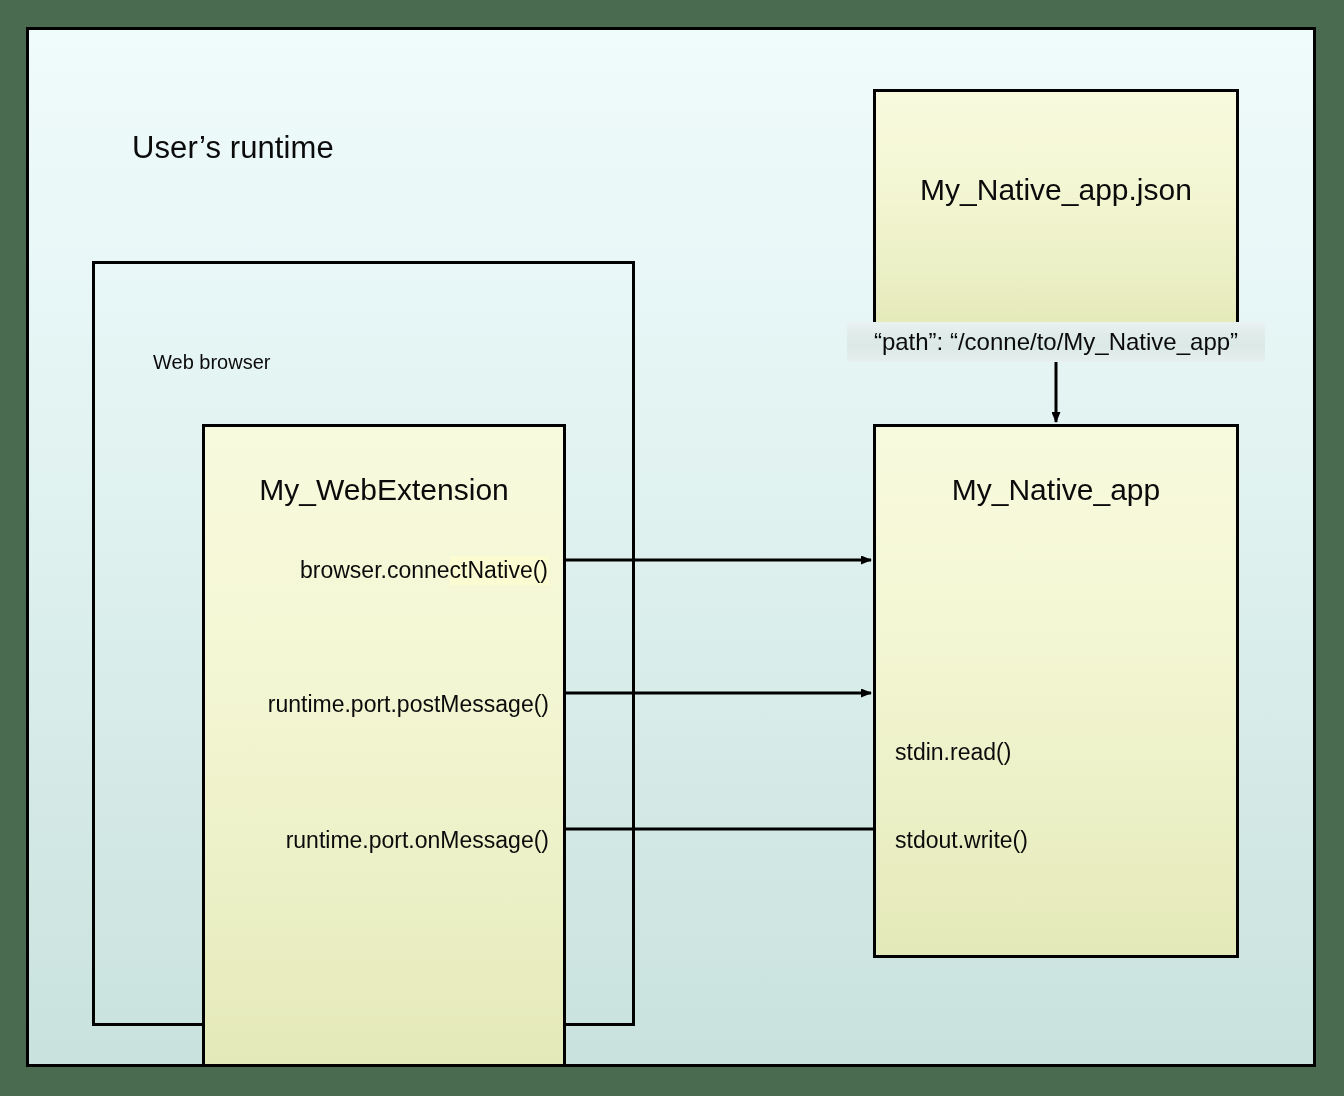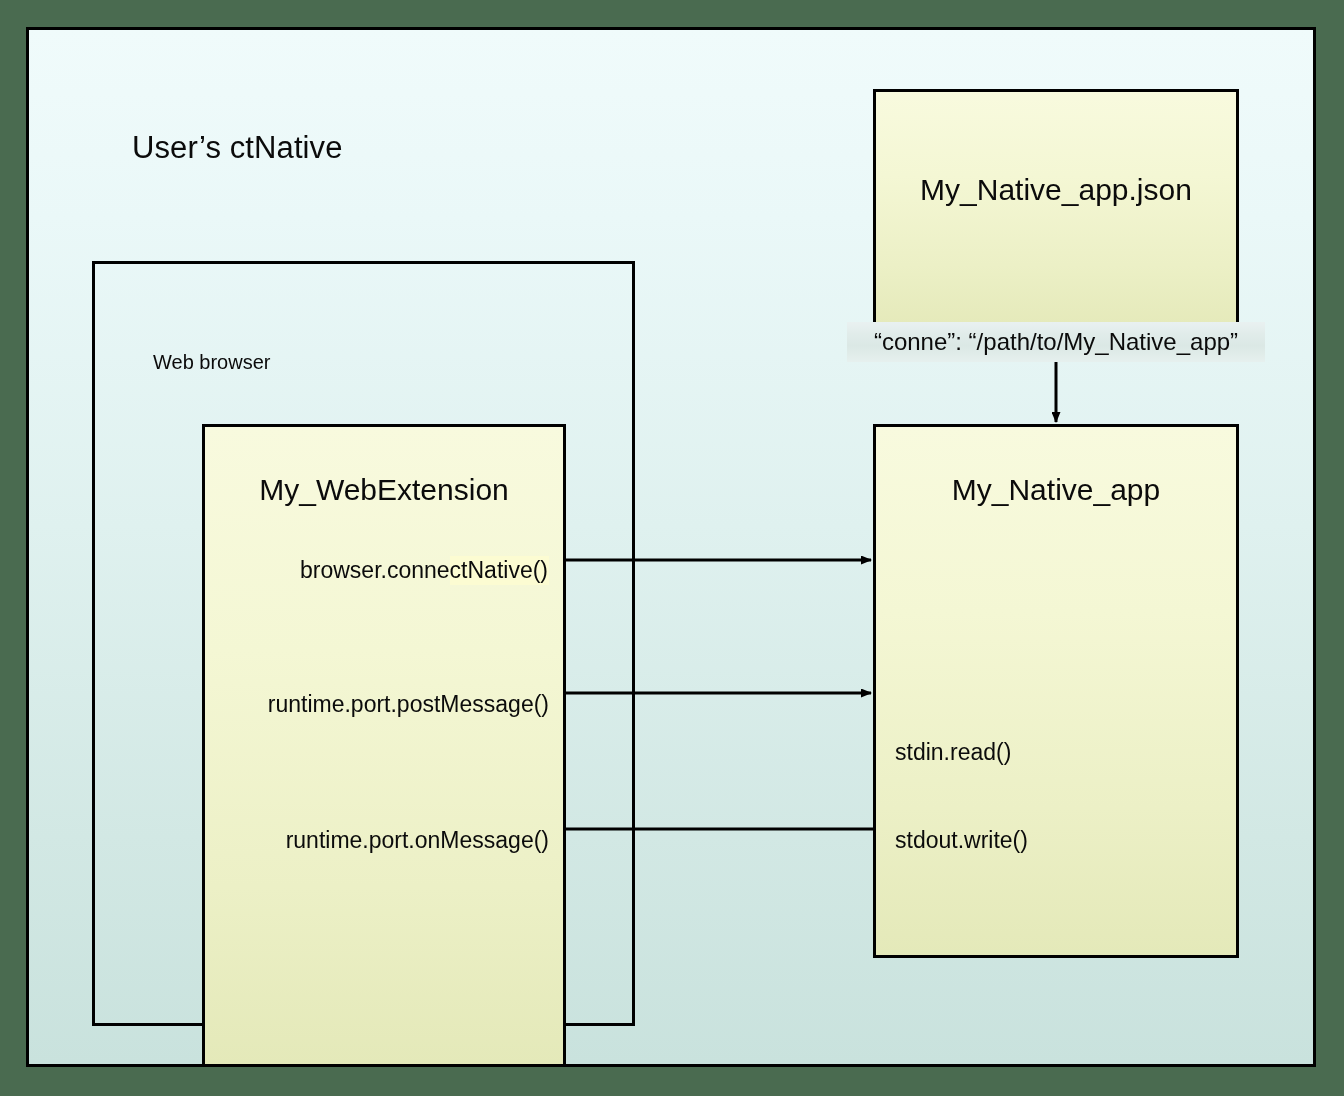--- a/index.html
+++ b/index.html
@@ -178,31 +178,31 @@
 
       <line x1="1027" y1="332" x2="1027" y2="392" stroke="#000000" stroke-width="3" marker-end="url(#ah-down)"></line>
 
       <line x1="513" y1="530" x2="842" y2="530" stroke="#000000" stroke-width="3" marker-end="url(#ah-right)"></line>
 
       <line x1="513" y1="663" x2="842" y2="663" stroke="#000000" stroke-width="3" marker-end="url(#ah-right)"></line>
 
       <line x1="844" y1="799" x2="515" y2="799" stroke="#000000" stroke-width="3" marker-end="url(#ah-left)"></line>
     </svg>
 
-    <div class="lbl" id="users-computer-label">User’s ctNative</div>
+    <div class="lbl" id="users-computer-label">User’s runtime</div>
 
     <div id="browser-box"></div>
     <div class="lbl" id="browser-label">Web browser</div>
 
     <div class="ybox" id="manifest-box">
       <div class="lbl box-title" id="manifest-title">My_Native_app.json</div>
     </div>
 
     <div id="path-label-chip"></div>
-    <div class="lbl" id="path-label-text">“conne”: “/path/to/My_Native_app”</div>
+    <div class="lbl" id="path-label-text">“path”: “/conne/to/My_Native_app”</div>
 
     <div class="ybox" id="webextension-box">
       <div class="lbl box-title" id="webextension-title">My_WebExtension</div>
 
       <div class="lbl api-left" id="api-connect-native"><span>browser.conne</span><span class="hl">ctNative()</span></div>
 
       <div class="lbl api-left" id="api-post-message">runtime.port.postMessage()</div>
 
       <div class="lbl api-left" id="api-on-message">runtime.port.onMessage()</div>
     </div>

